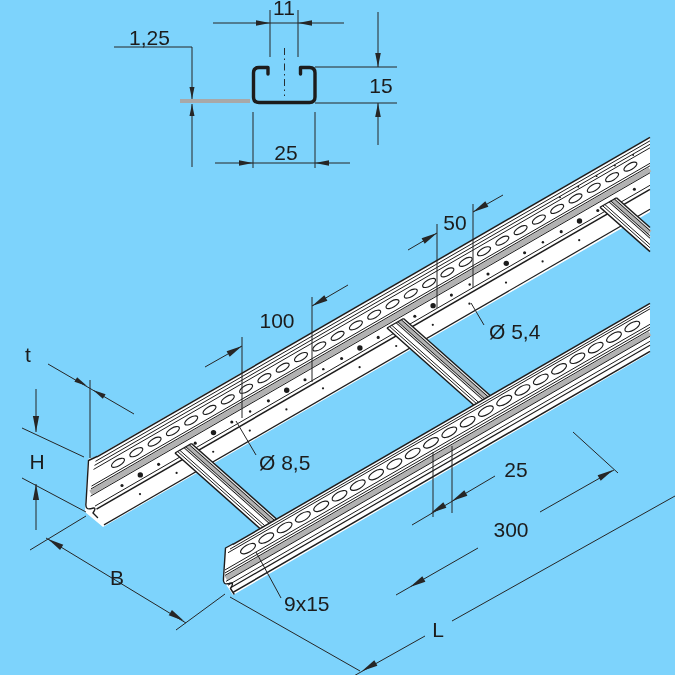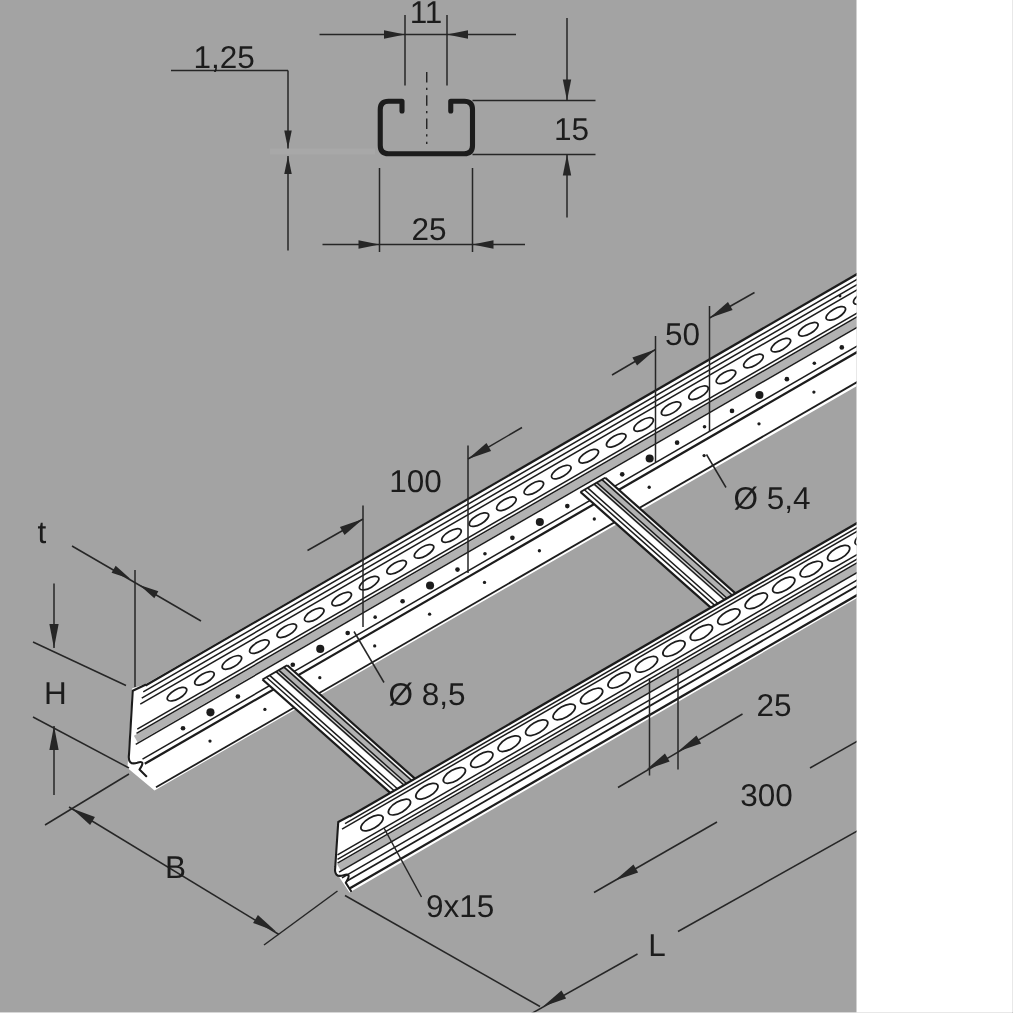--- a/index.html
+++ b/index.html
@@ -1,16 +1,16 @@
 <!DOCTYPE html>
 <html><head>
 <meta charset="utf-8">
 <style>
   html,body{margin:0;padding:0;background:#fff;}
-  .stage{width:571px;height:675px;position:relative;background:#a3a3a3;overflow:hidden;}
+  .stage{width:675px;height:675px;position:relative;background:#7dd3fc;overflow:hidden;}
   svg{display:block;}
   text{font-family:"Liberation Sans","DejaVu Sans",sans-serif;font-size:21px;fill:#1c1c1c;}
   .lbl{user-select:none;}
 </style>
 </head>
 <body>
 
 <div class="stage">
 <svg id="dwg" width="675" height="675" viewBox="0 0 675 675">
 

